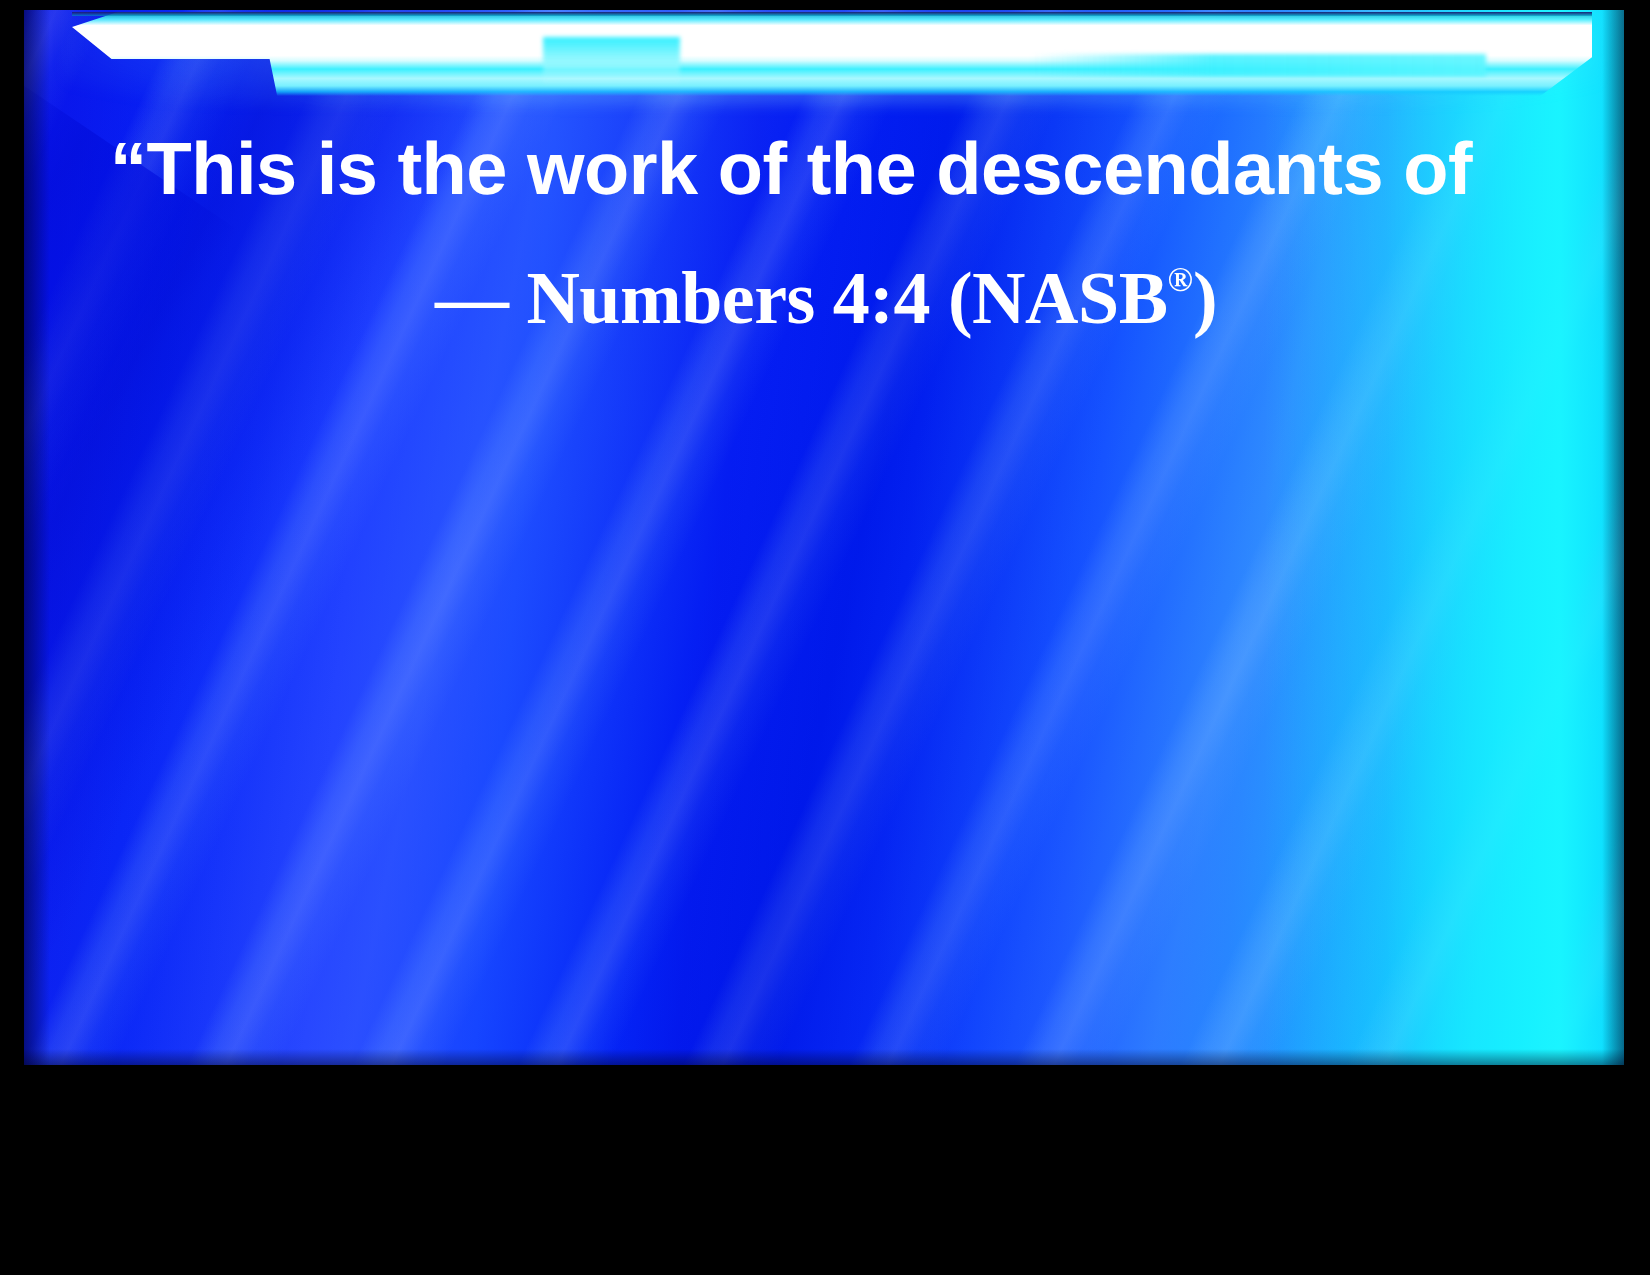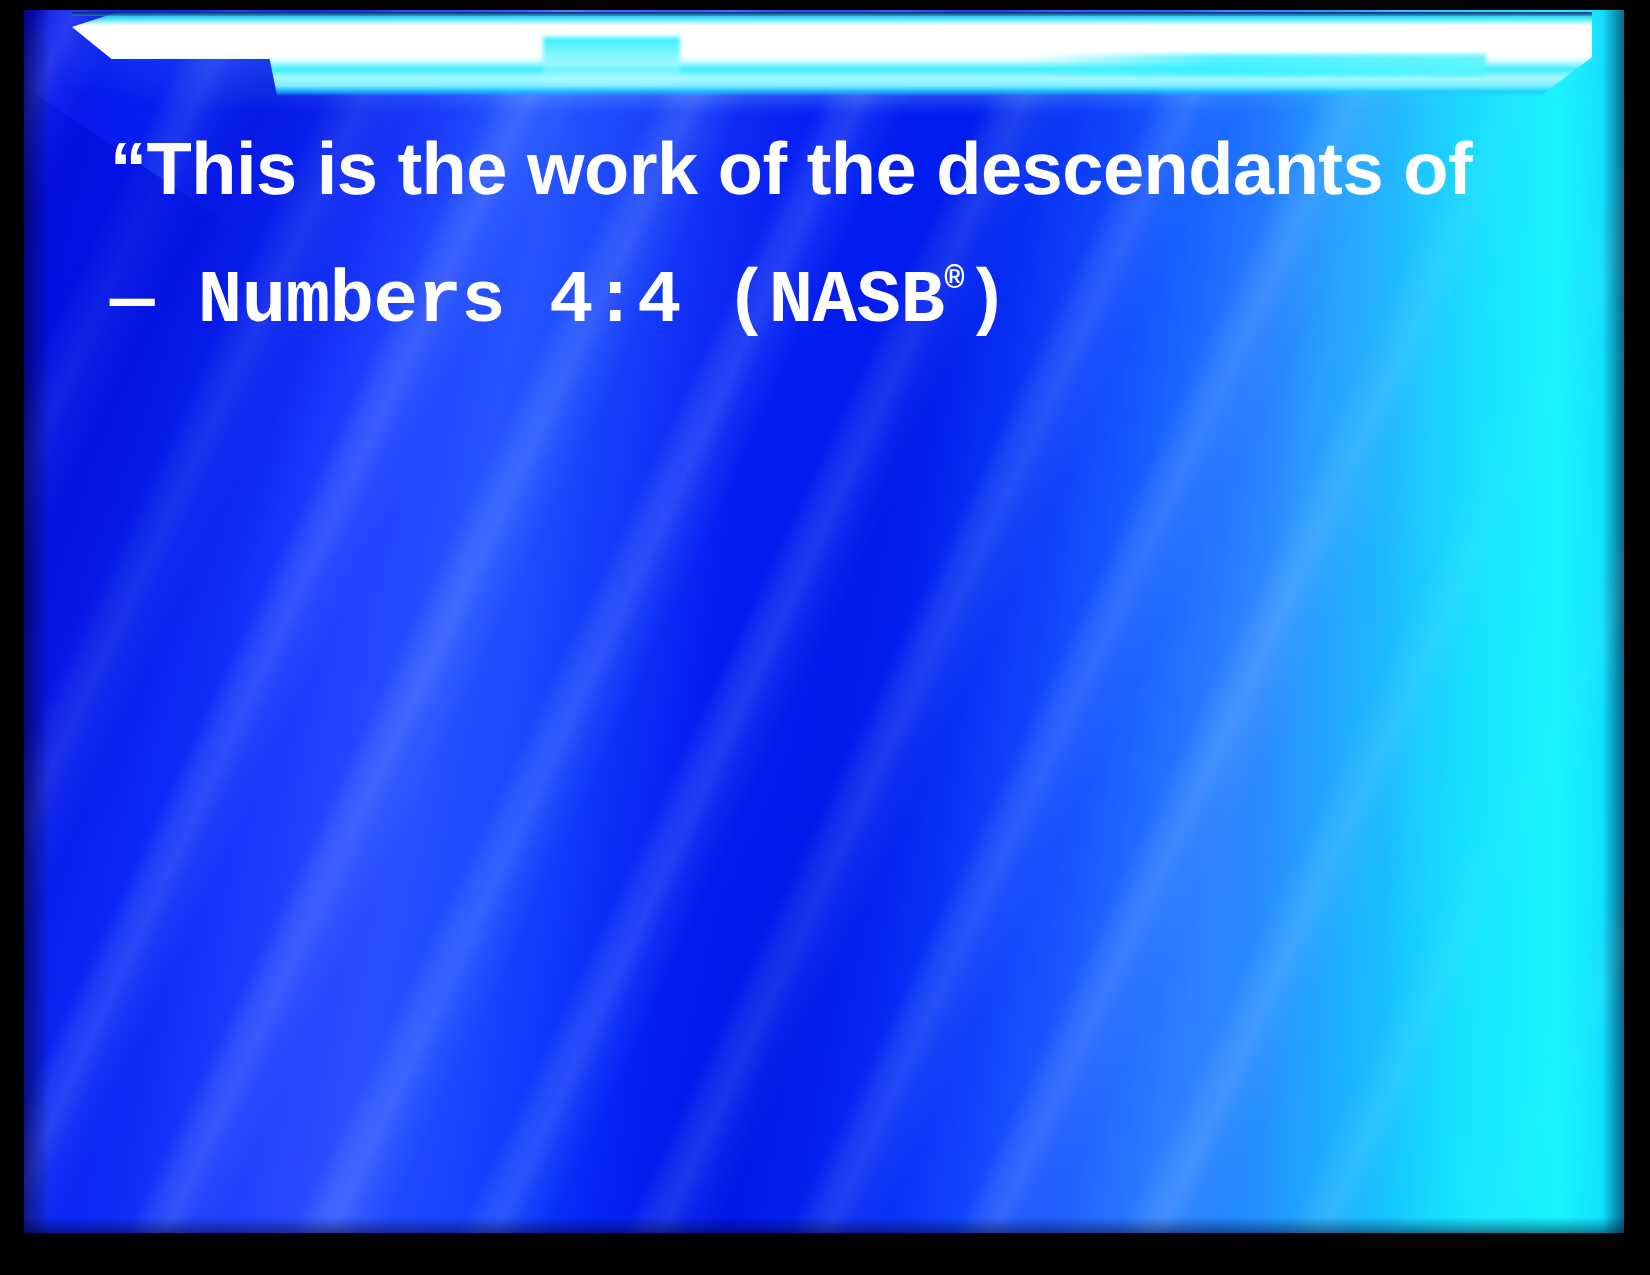--- a/index.html
+++ b/index.html
@@ -25,21 +25,21 @@
     height: 1275px;
     background: #000000;
   }
 
   
   .slide-canvas {
     position: absolute;
     left: 24px;
     top: 10px;
     width: 1600px;
-    height: 1223px;
+    height: 1055px;
     overflow: hidden;
     background: #0010f0;
   }
 
   
   .bg-base {
     position: absolute;
     inset: 0;
     background:
       linear-gradient(95deg,
@@ -239,30 +239,30 @@
     font-family: "Liberation Sans", sans-serif;
     font-weight: bold;
     font-size: 74px;
     line-height: 93px;
     letter-spacing: -0.5px;
     white-space: nowrap;
     text-rendering: geometricPrecision;
   }
 
   .attribution {
-    margin: 0;
+    margin: 12px;
     margin-top: 23px;
     color: #ffffff;
-    font-family: Liberation Mono, monospace;
+    font-family: Liberation Serif, serif;
     font-weight: bold;
     font-size: 74px;
     line-height: 84px;
     letter-spacing: -0.5px;
     white-space: nowrap;
-    text-align: left;
+    text-align: center;
     padding-right: 8px;
   }
   .attribution .reg-mark {
     font-size: 0.46em;
     vertical-align: 38%;
     letter-spacing: 0;
   }
 </style>
 </head>
 <body>

